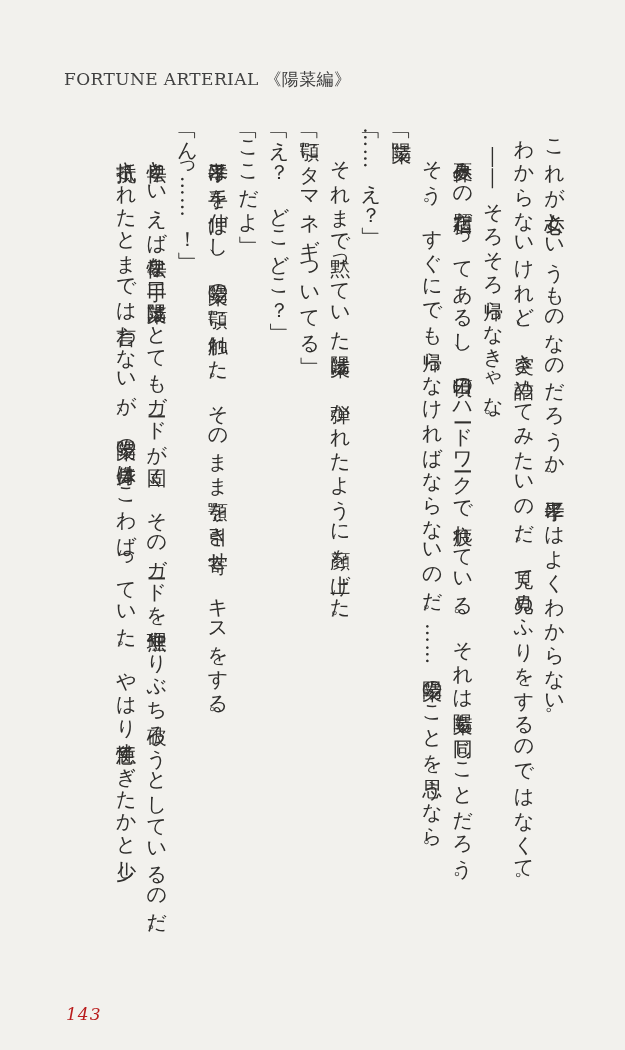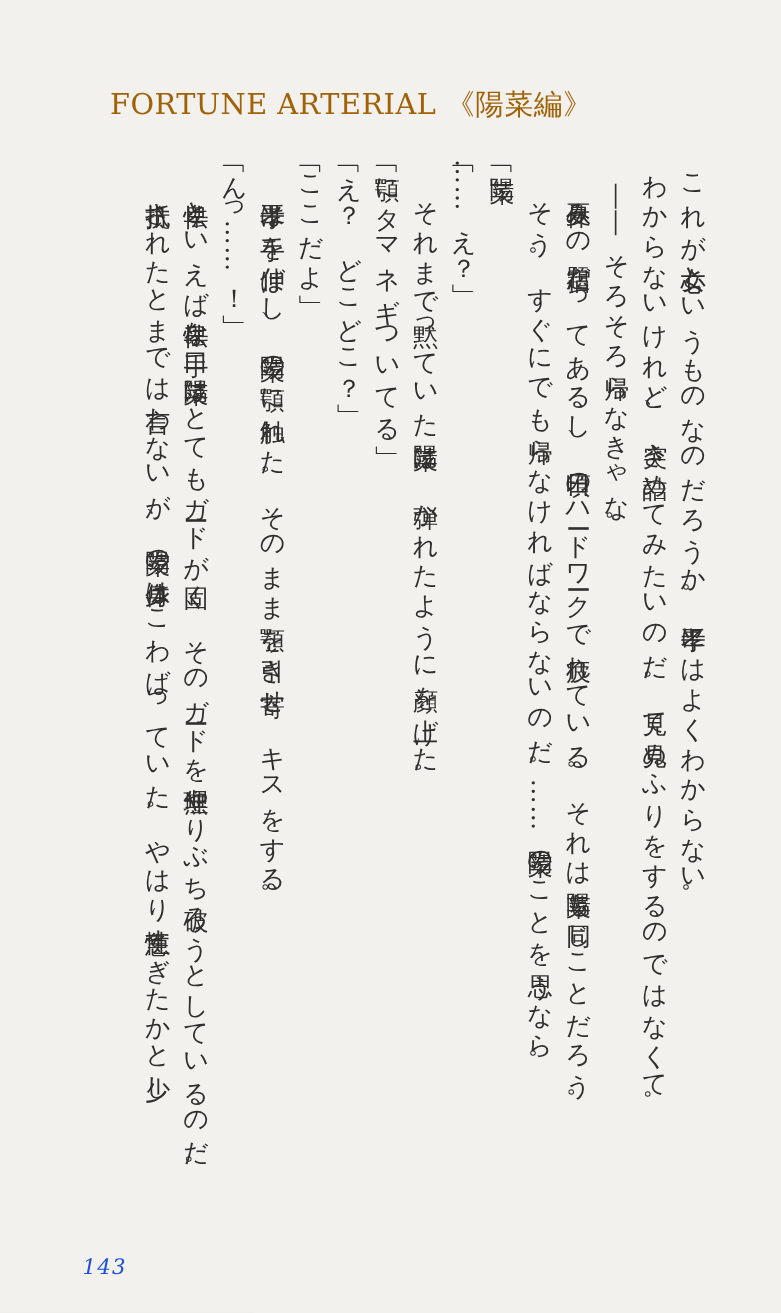--- a/index.html
+++ b/index.html
@@ -11,25 +11,24 @@
   .page{
     position:relative;
     width:625px;height:1050px;
     background:#f2f1ed;
     color:#2e2d2b;
     overflow:hidden;
   }
   .running-header{
     position:absolute;
     left:64px;top:68px;
-    font-size:23px;
+    font-size:17px;
     letter-spacing:0.4px;
-    color:#a16207;
+    color:#404040;
     white-space:nowrap;
-    margin-left:24px;
   }
   .text-block{
     position:absolute;
     top:126px;
     right:55px;
     height:872px;
     writing-mode:vertical-rl;
     text-orientation:mixed;
     font-size:20px;
     line-height:30.6px;
@@ -43,21 +42,21 @@
   .text-block p.indent{ text-indent:21px; }
   
   .text-block p:nth-child(4){ letter-spacing:1.0px; }
   .text-block p:nth-child(14){ letter-spacing:0.6px; }
   .text-block p:nth-child(15){ letter-spacing:0.5px; }
   .page-number{
     position:absolute;
     left:66px;top:1004px;
     font-size:17px;
     font-style:italic;
-    color:#1d4ed8;
+    color:#b91c1c;
     letter-spacing:1px;
   }
 </style>
 </head>
 <body>
 
 <div class="page">
   <div class="running-header">FORTUNE ARTERIAL 《陽菜編》</div>
 
   <div class="text-block">

